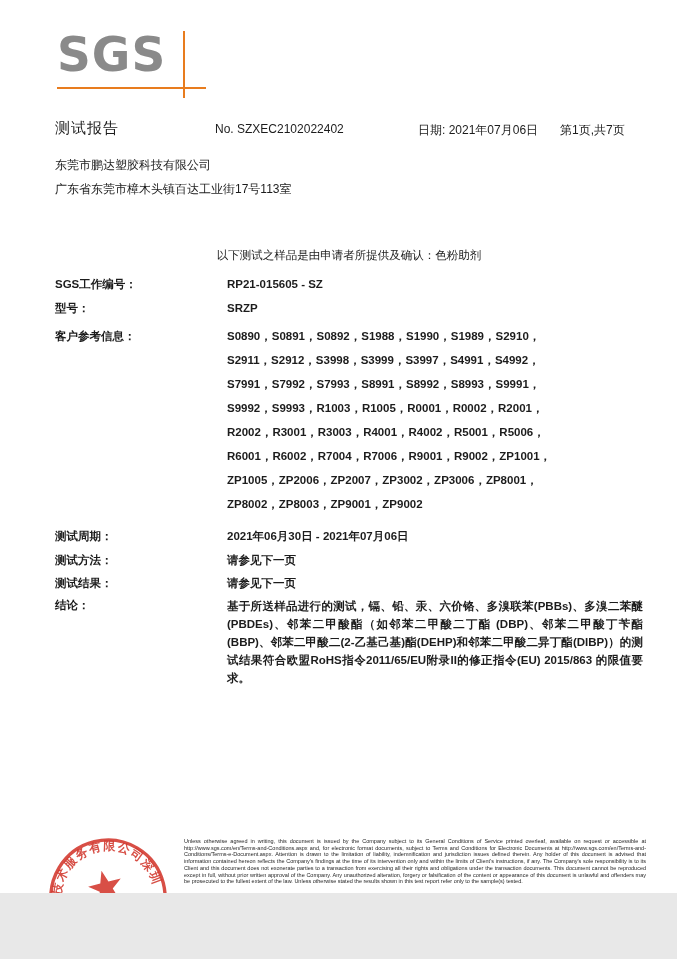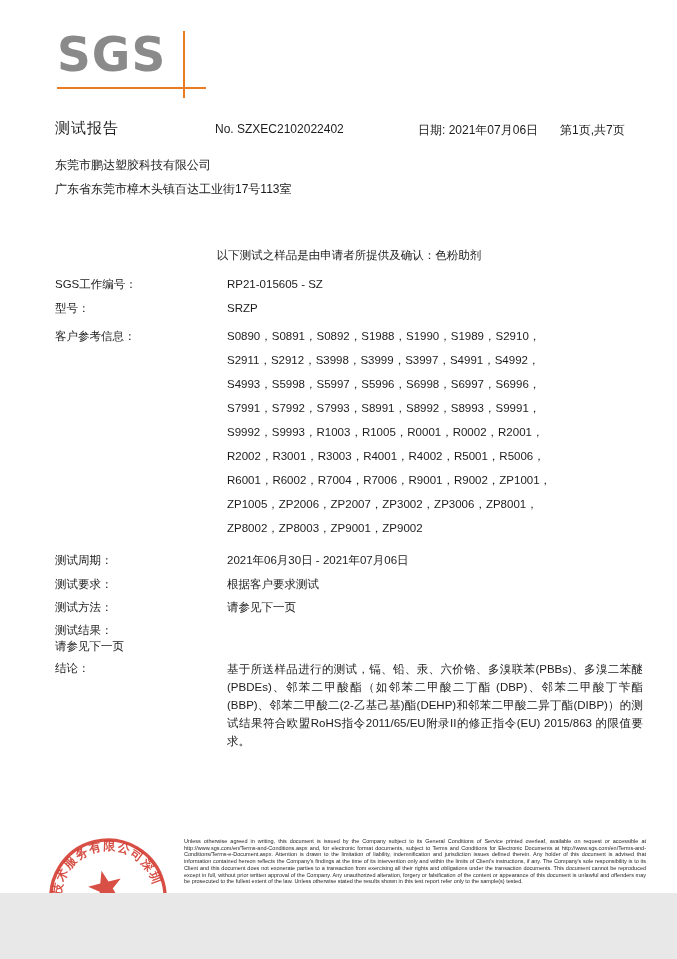--- a/index.html
+++ b/index.html
@@ -22,27 +22,27 @@
   .report-title { position:absolute; left:55px; top:119px; font-size:15px; font-weight:normal; letter-spacing:1px; }
   .report-no    { position:absolute; left:215px; top:122px; font-size:12px; }
   .report-date  { position:absolute; left:418px; top:122px; font-size:12px; }
   .report-page  { position:absolute; left:560px; top:122px; font-size:12px; }
   
   .applicant-name { position:absolute; left:55px; top:157px; font-size:12px; }
   .applicant-addr { position:absolute; left:55px; top:181px; font-size:12px; }
   
   .main { position:absolute; left:55px; top:248px; width:588px; font-size:11.5px; }
   .intro { margin-bottom:13px;text-align:center; }
-  .info-row { display:flex; margin-bottom:8px; line-height:16px; }
+  .info-row { display:flex; margin-bottom:8px; line-height:16px;font-weight:bold; }
   .info-label { width:172px; flex-shrink:0; }
   .info-value { flex:1; }
   .ref-line { line-height:24px; }
   .row-refs { margin-bottom:4px; }
   .row-method { margin-bottom:7px; }
-  .row-result { margin-bottom:6px;flex-direction:column; }
+  .row-result { margin-bottom:6px; }
   .conclusion-text { line-height:18px; text-align:justify; }
   
   .stamp {
     position:absolute; left:47px; top:836px; width:122px; height:122px;
     transform:rotate(-14deg); opacity:.92;
   }
   .footer-company {
     position:absolute; left:28px; top:917px; width:168px;
     font-size:5.6px; line-height:7.5px; color:#9a9a9a; text-align:center;
   }
@@ -99,42 +99,37 @@
     <div class="info-row">
       <div class="info-label">型号：</div>
       <div class="info-value">SRZP</div>
     </div>
 
     <div class="info-row row-refs">
       <div class="info-label ref-line">客户参考信息：</div>
       <div class="info-value">
         <div class="ref-line">S0890，S0891，S0892，S1988，S1990，S1989，S2910，</div>
         <div class="ref-line">S2911，S2912，S3998，S3999，S3997，S4991，S4992，</div>
-        <div class="ref-line">S4993，S5998，S5997，S5996，S6998，S6997，S6996，</div>
         <div class="ref-line">S7991，S7992，S7993，S8991，S8992，S8993，S9991，</div>
         <div class="ref-line">S9992，S9993，R1003，R1005，R0001，R0002，R2001，</div>
         <div class="ref-line">R2002，R3001，R3003，R4001，R4002，R5001，R5006，</div>
         <div class="ref-line">R6001，R6002，R7004，R7006，R9001，R9002，ZP1001，</div>
         <div class="ref-line">ZP1005，ZP2006，ZP2007，ZP3002，ZP3006，ZP8001，</div>
         <div class="ref-line">ZP8002，ZP8003，ZP9001，ZP9002</div>
       </div>
     </div>
 
     <div class="info-row">
     </div>
 
     <div class="info-row">
       <div class="info-label">测试周期：</div>
       <div class="info-value">2021年06月30日 - 2021年07月06日</div>
     </div>
 
-    <div class="info-row row-method">
-      <div class="info-label">测试要求：</div>
-      <div class="info-value">根据客户要求测试</div>
-    </div>
 
     <div class="info-row row-method">
       <div class="info-label">测试方法：</div>
       <div class="info-value">请参见下一页</div>
     </div>
 
     <div class="info-row row-result">
       <div class="info-label">测试结果：</div>
       <div class="info-value">请参见下一页</div>
     </div>

